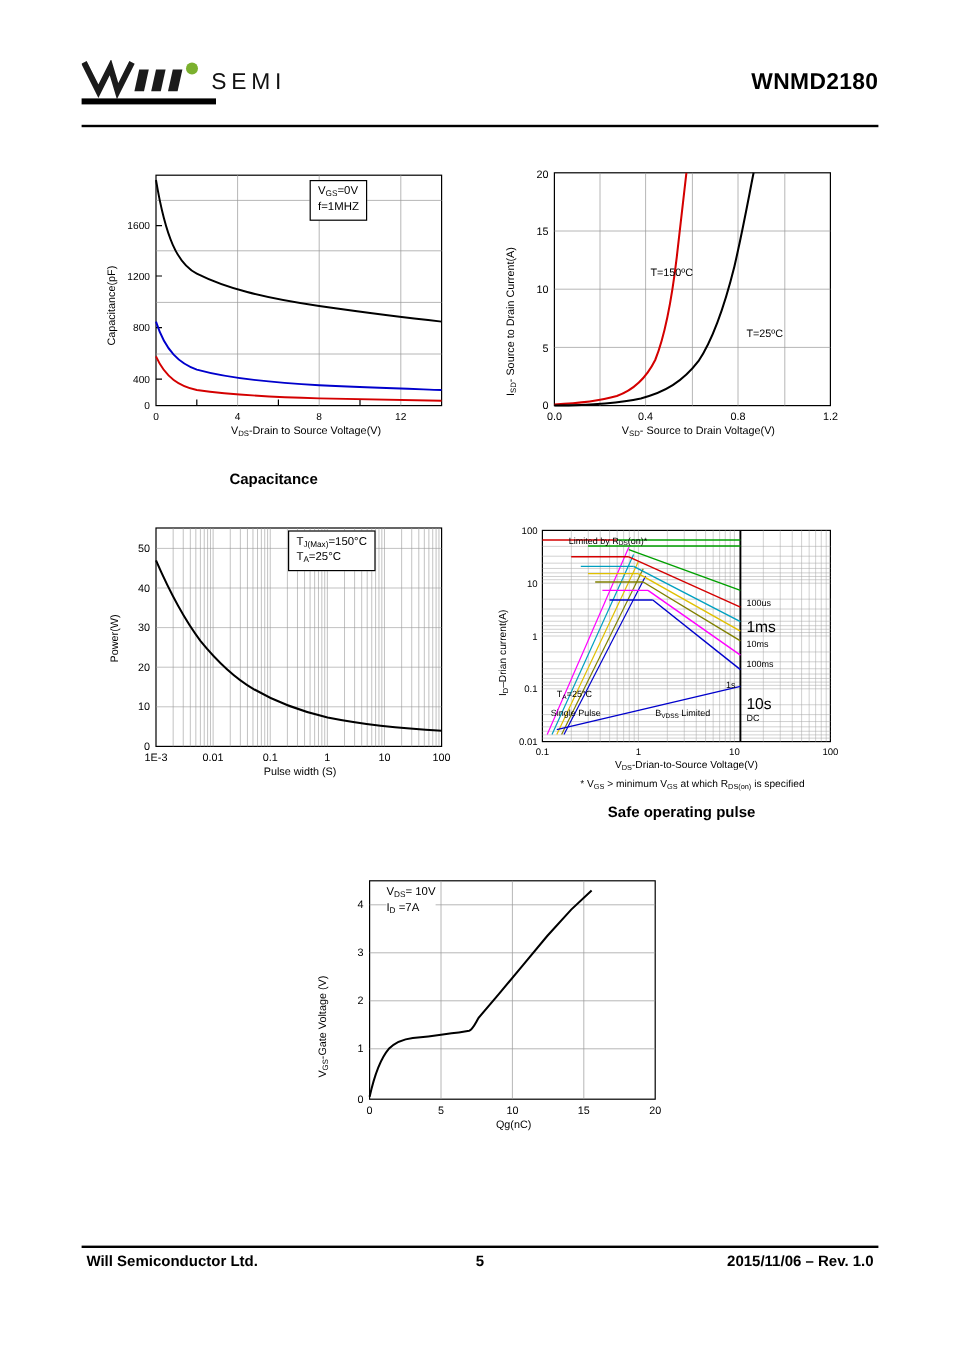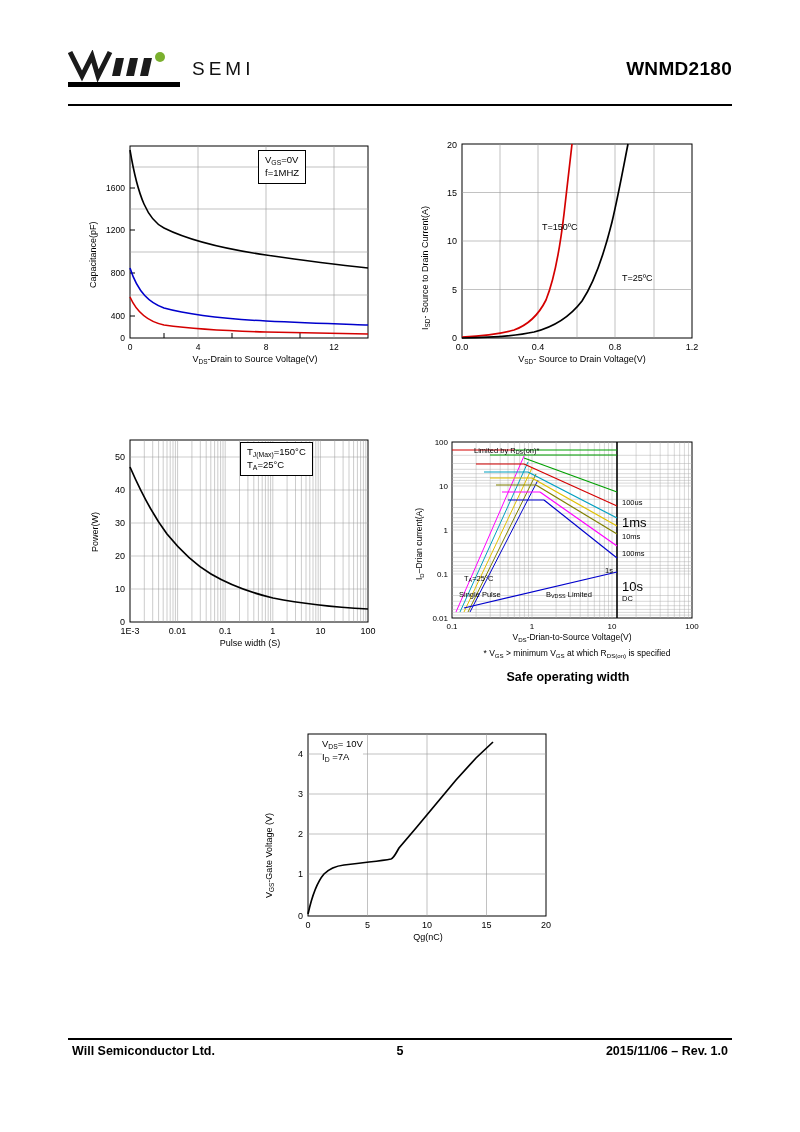--- a/index.html
+++ b/index.html
@@ -9,21 +9,21 @@
     color:#000;position:relative;overflow:hidden;
   }
   .page{position:relative;width:800px;height:1132px;}
 
   
   .header{position:absolute;left:68px;top:50px;width:664px;height:52px;}
   .logo{position:absolute;left:0;top:0;width:200px;height:46px;}
   .logo-mark{position:absolute;left:0;top:0;width:112px;height:34px;}
   .logo-bar{position:absolute;left:0;top:32px;width:112px;height:5px;background:#000;}
   .logo-text{
-    position:absolute;left:124px;top:8px;font-size:19px;letter-spacing:4px;
+    position:absolute;left:108px;top:8px;font-size:19px;letter-spacing:4px;
     font-family:"Liberation Sans", sans-serif;color:#111;
   }
   .part-number{
     position:absolute;right:0;top:8px;font-size:19px;font-weight:700;letter-spacing:0.3px;
   }
   .header-rule{position:absolute;left:68px;top:104px;width:664px;height:2px;background:#000;}
 
   
   .fig{position:absolute;}
   .fig-caption{
@@ -122,20 +122,21 @@
           <text x="57" y="63" text-anchor="end">1600</text>
         </g>
       </svg>
       <div class="anno-box" style="left:190px;top:22px;">
         <div>V<sub>GS</sub>=0V</div>
         <div>f=1MHZ</div>
       </div>
       <div class="label-rot" style="left:20px;top:160px;">Capacitance(pF)</div>
       <div class="label-x" style="left:62px;top:226px;width:250px;">V<sub>DS</sub>-Drain to Source Voltage(V)</div>
     </div>
+    <div class="fig-caption" style="margin-top:14px;">Capacitance</div>
   </div>
 
   <div class="fig" style="left:404px;top:128px;width:328px;">
     <div class="plot" style="width:328px;height:250px;">
       <svg width="328" height="250" viewBox="0 0 328 250">
 
         <rect x="58" y="16" width="230" height="194" fill="none" stroke="#000" stroke-width="1"></rect>
         <g stroke="#999" stroke-width="0.6">
           <line x1="96" y1="16" x2="96" y2="210"></line>
           <line x1="134" y1="16" x2="134" y2="210"></line>
@@ -376,21 +377,21 @@
       <div class="anno" style="left:218px;top:157px;font-size:13px;">10s</div>
       <div class="anno" style="left:218px;top:172px;font-size:7.5px;">DC</div>
       <div class="anno" style="left:60px;top:152px;font-size:7.5px;">T<sub>A</sub>=25°C</div>
       <div class="anno" style="left:55px;top:168px;font-size:7.5px;">Single Pulse</div>
       <div class="anno" style="left:142px;top:168px;font-size:7.5px;">B<sub>VDSS</sub>  Limited</div>
 
       <div class="label-rot" style="left:10px;top:158px;font-size:8.5px;">I<sub>D</sub>–Drian current(A)</div>
       <div class="label-x" style="left:48px;top:210px;width:240px;font-size:8.5px;">V<sub>DS</sub>-Drian-to-Source Voltage(V)</div>
       <div class="label-x" style="left:38px;top:226px;width:270px;font-size:8.5px;">* V<sub>GS</sub> &gt; minimum V<sub>GS</sub> at which R<sub>DS(on)</sub> is specified</div>
     </div>
-    <div class="fig-caption" style="margin-top:8px;">Safe operating width</div>
+    <div class="fig-caption" style="margin-top:8px;">Safe operating pulse</div>
   </div>
 
   <div class="fig" style="left:236px;top:716px;width:330px;">
     <div class="plot" style="width:330px;height:230px;">
       <svg width="330" height="230" viewBox="0 0 330 230">
 
         <rect x="72" y="18" width="238" height="182" fill="none" stroke="#000" stroke-width="1"></rect>
         <g stroke="#999" stroke-width="0.6">
           <line x1="131.5" y1="18" x2="131.5" y2="200"></line>
           <line x1="191" y1="18" x2="191" y2="200"></line>

